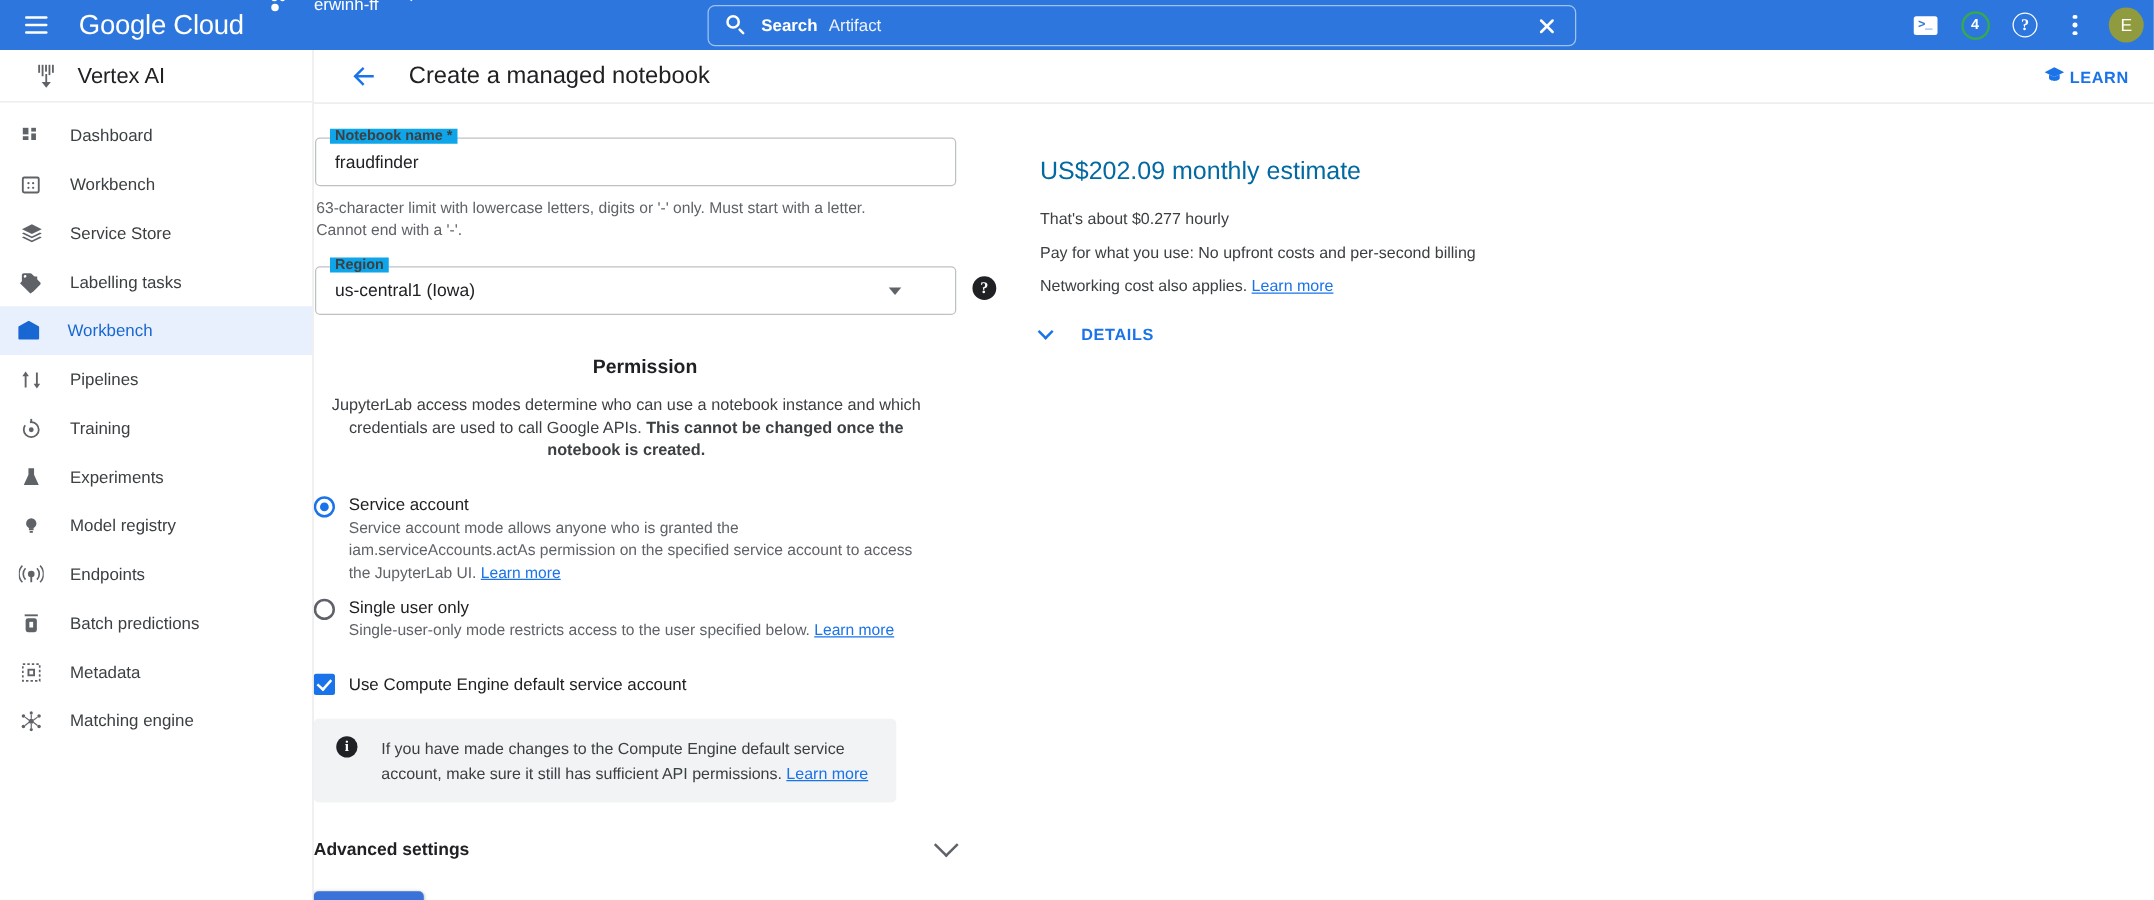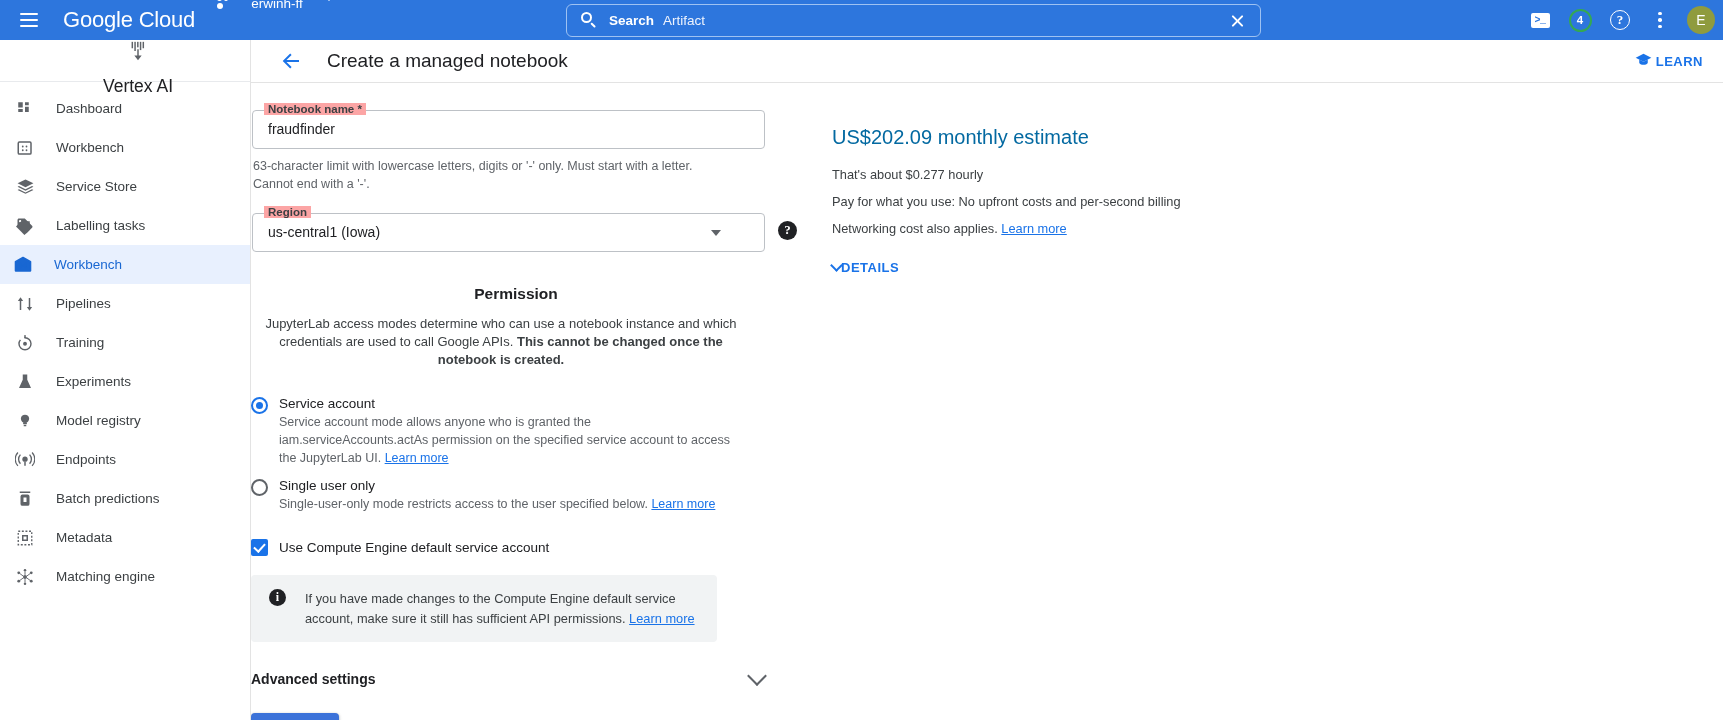--- a/index.html
+++ b/index.html
@@ -103,21 +103,21 @@
     margin-left:5px;cursor:pointer;
   }
 
   
   #sidebar {
     position:absolute; left:0; top:40px; width:251px; height:680px;
     background:#fff; border-right:1px solid #e3e3e3; overflow:hidden;
   }
   #side-head{
     height:42px; display:flex; align-items:center; padding-left:26px;
-    border-bottom:1px solid #e8eaed; gap:14px;flex-direction:column;
+    border-bottom:1px solid #e8eaed; gap:14px;
   }
   #side-head .t{ font-size:17.5px; color:#202124; }
   #vertex-icon{ width:22px;height:22px; flex:none; }
   .nav-list{ padding-top: 7px; }
   .nav-item{
     height:39px; display:flex; align-items:center; gap:20px;
     padding-left:14px; cursor:pointer; font-size:13.5px; color:#3c4043;
   }
   .nav-item .ic{ width:22px;height:22px;flex:none;display:flex;align-items:center;justify-content:center; }
   .nav-item.active{ background:#e8f0fe; color:#1967d2;padding-left:12px; }
@@ -144,21 +144,21 @@
     background:#fff; overflow:hidden;
   }
   #form-col{ position:absolute; left:0px; top:0; width:530px; padding-left:0px; }
 
   
   .ofield{
     position:relative; width:513px; height:39px; margin-left:1px;
     border:1px solid #bdc1c6; border-radius:4px; background:#fff;
   }
   .ofield .lbl{
-    position:absolute; top:-8px; left:11px; background:#fca5a5; padding:0 4px;
+    position:absolute; top:-8px; left:11px; background:#0ea5e9; padding:0 4px;
     font-size:11.5px; font-weight:bold; color:#3c4043; white-space:nowrap;
   }
   .ofield .val{
     position:absolute; left:15px; top:10px; font-size:14px; color:#202124;
   }
   .hint{
     width:470px; margin-left:2px; margin-top:9px;
     font-size:12.5px; color:#5f6368; line-height:1.42;
   }
   .dd-caret{
@@ -225,21 +225,21 @@
   #cancel-btn{
     background:transparent; color:#202124; font-size:13px; font-weight:bold; letter-spacing:0.6px;
     padding:9px 10px; border:none; cursor:pointer; font-family:"Liberation Sans", sans-serif;
   }
 
   
   #est-col{ position:absolute; left:581px; top:43px; width:520px; }
   #est-title{ font-size:20px; color:#0369a1; margin-bottom:18px; }
   .est-line{ font-size:12.8px; color:#3c4043; margin-bottom:12px; }
   #details-row{
-    margin-top:24px; display:flex; align-items:center; gap:0; cursor:pointer;
+    margin-top:24px; display:flex; align-items:center; gap:24px; cursor:pointer;
     color:#1a73e8; font-size:13px; font-weight:bold; letter-spacing:0.5px;
   }
   .chev-blue{ width:9px;height:9px;border:solid #1a73e8;border-width:0 2px 2px 0;
               transform:rotate(45deg); margin-top:-5px; }
 </style>
 </head>
 <body>
 
 <div id="topbar">
   <div id="hamburger">

